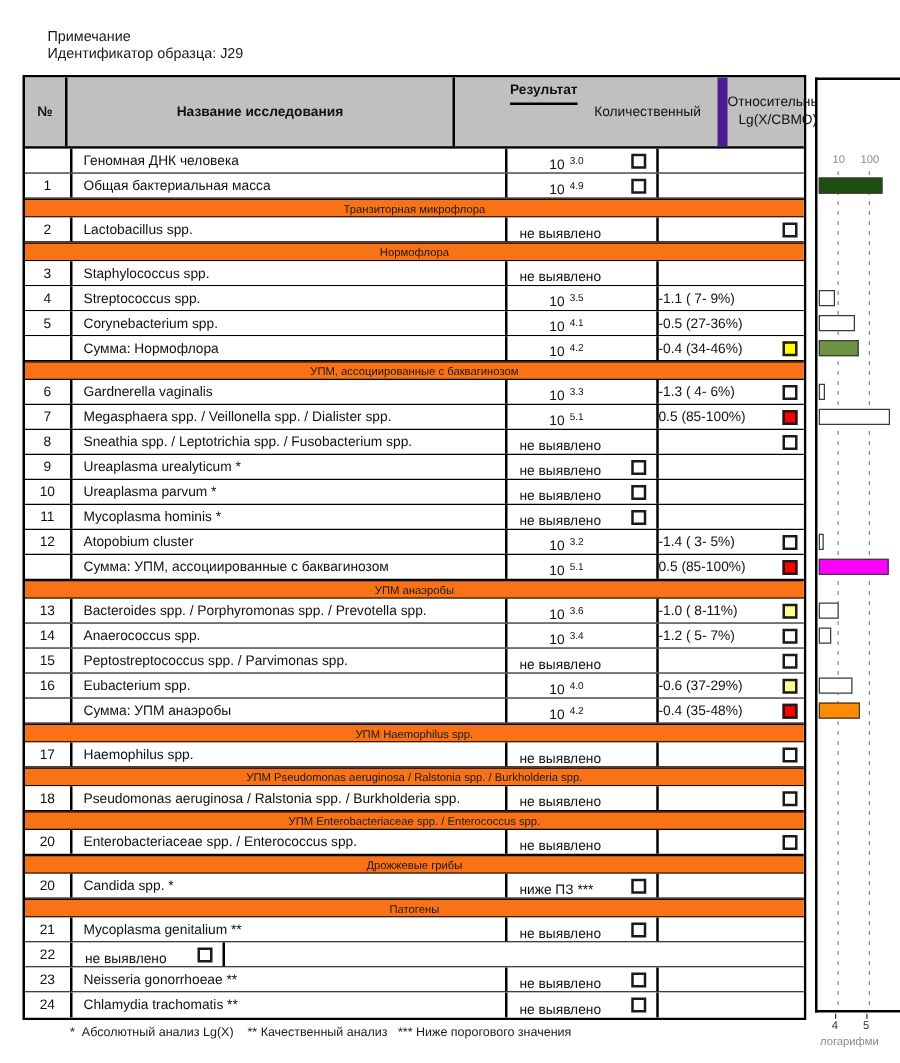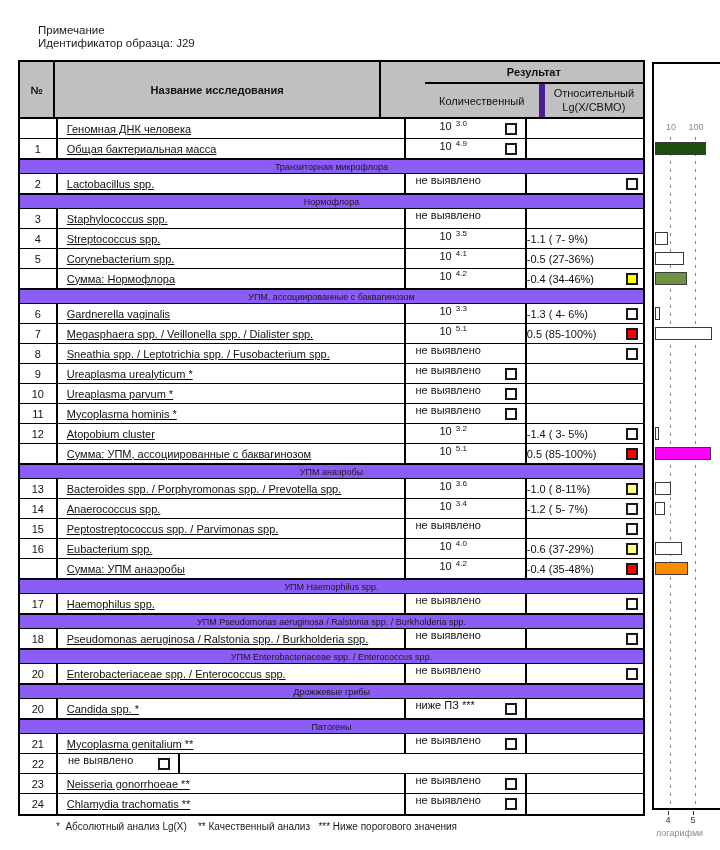--- a/index.html
+++ b/index.html
@@ -14,45 +14,45 @@
   
   #report-table{
     position:absolute;left:18px;top:60px;width:627px;
     border:2px solid #000;box-sizing:border-box;background:#fff;
   }
   .hdr{background:#c0c0c0;font-weight:bold;font-size:11px;}
   #hdr-row{display:flex;height:57px;box-sizing:border-box;border-bottom:2px solid #000;}
   .hc{display:flex;align-items:center;justify-content:center;text-align:center;box-sizing:border-box;}
   #hc-num{width:38px;border-right:2px solid #000;}
   #hc-name{width:350px;border-right:2px solid #000;}
-  #hc-result{width:235px;display:flex;flex-direction:column;margin-left:44px;}
+  #hc-result{width:235px;display:flex;flex-direction:row;margin-left:44px;}
   #hc-result-top{height:22px;border-bottom:2px solid #000;display:flex;align-items:center;justify-content:center;box-sizing:border-box;}
   #hc-result-bottom{flex:1;display:flex;}
-  #hc-quant{width:120px;border-right:6px solid #4c1d95;font-weight:normal;}
+  #hc-quant{width:120px;border-right:8px solid #4c1d95;font-weight:normal;}
   #hc-rel{flex:1;font-weight:normal;white-space:pre-line;line-height:1.25;}
 
   .drow{display:flex;height:20px;box-sizing:border-box;border-bottom:1px solid #000;font-size:11px;background:#fff;}
   .drow:last-child{border-bottom:none;}
   .c-num{width:38px;border-right:2px solid #000;display:flex;align-items:center;justify-content:center;box-sizing:border-box;}
-  .c-name{width:350px;border-right:2px solid #000;display:flex;align-items:center;padding-left:9px;box-sizing:border-box;text-decoration:underline;}
-  .c-quant{width:122px;border-right:2px solid #000;position:relative;display:flex;align-items:flex-start;box-sizing:border-box;}
+  .c-name{width:350px;border-right:2px solid #000;display:flex;align-items:center;padding-left:9px;box-sizing:border-box;}
+  .c-quant{width:122px;border-right:2px solid #000;position:relative;display:flex;align-items:flex-end;box-sizing:border-box;}
   .c-rel{width:117px;position:relative;display:flex;align-items:center;box-sizing:border-box;}
   .q-text{padding-left:10px;}
   .q-pow{width:100%;text-align:center;padding-right:24px;box-sizing:border-box;}
   .q-pow sup{font-size:8px;margin-left:4px;vertical-align:4px;}
   .r-text{width:100%;text-align:left;padding-right:16px;box-sizing:border-box;}
   .cb{
     position:absolute;top:50%;margin-top:-6px;width:12px;height:12px;
     border:2px solid #1a1a1a;box-sizing:border-box;background:#fff;
   }
   .cb-quant{right:8px;}
   .cb-rel{right:5px;}
   .srow{
     height:15px;box-sizing:border-box;border-top:1px solid #000;border-bottom:1px solid #000;
-    background:#8b5cf6;display:flex;align-items:center;justify-content:center;
+    background:#f97316;display:flex;align-items:center;justify-content:center;
     font-size:9px;color:#1a1a1a;
   }
 
   
   #chart-panel{
     position:absolute;left:652px;top:62px;width:68px;height:748px;
     border-top:2px solid #000;border-left:2px solid #000;border-bottom:2px solid #000;
     box-sizing:border-box;background:#fff;
   }
   .grid-line{position:absolute;width:1px;top:73px;height:670px;

